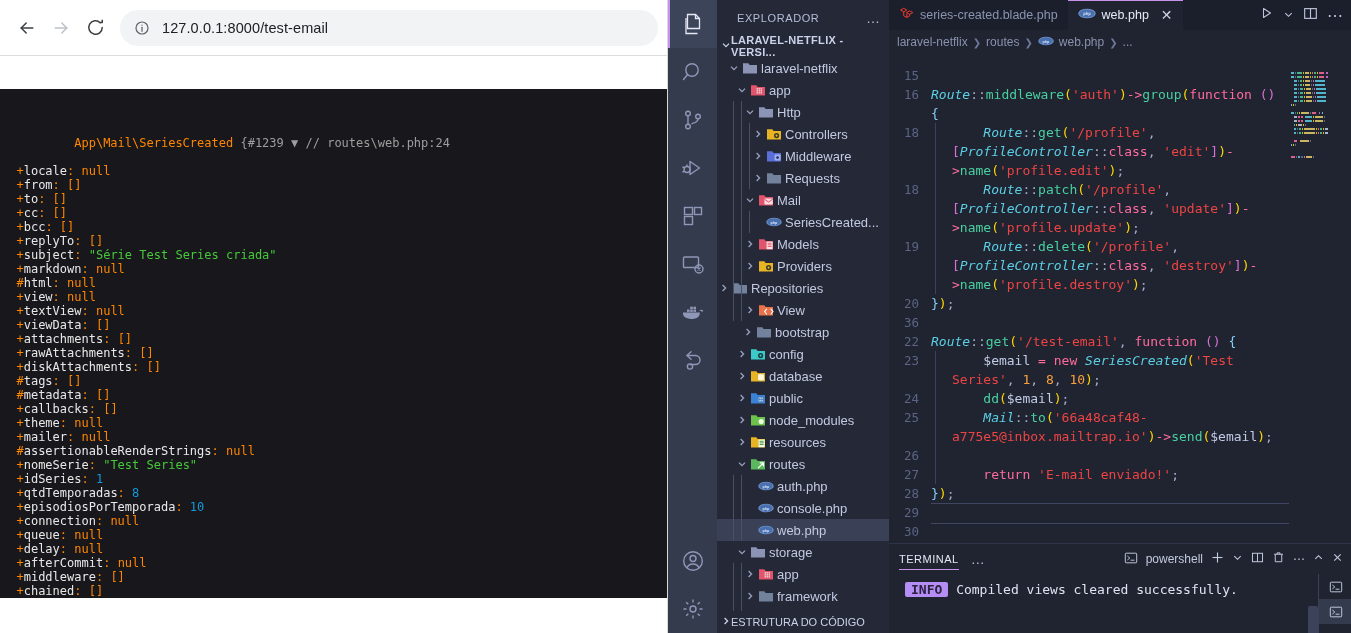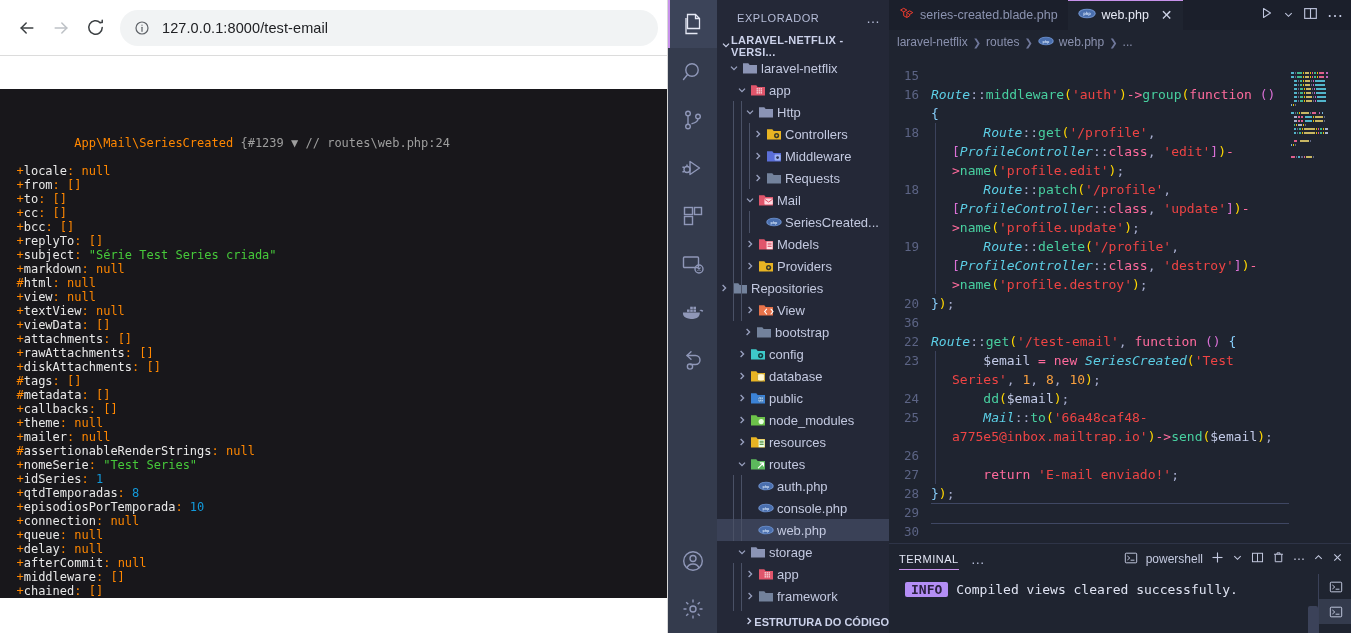--- a/index.html
+++ b/index.html
@@ -119,22 +119,22 @@
     width: 14px; flex: none; display: flex; align-items: center; justify-content: center;
     color: #9aa2c0; font-size: 9px;
   }
   .tree-row .fico { width: 18px; flex:none; display:flex; align-items:center; justify-content:center; }
   .tree-row .lbl { margin-left: 2px; overflow: hidden; text-overflow: ellipsis; }
   .indent-guide {
     position: absolute; top: 0; width: 1px; height: 22px; background: #4a5166;
   }
   #sb-bottom-sec {
     position: absolute; left: 0; bottom: 0; width: 172px; height: 22px;
-    display: flex; align-items: center; font-size: 11px; font-weight: bold;
-    color: #ccd2ea; padding-left: 4px; background: #242837; justify-content: flex-end;
+    display: flex; align-items: center; font-size: 11px; font-weight: normal;
+    color: #ccd2ea; padding-left: 4px; background: #242837;
   }
 
   
   #editor-region {
     position: absolute; left: 221px; top: 0; width: 462px; height: 633px;
     background: #1f2430;
   }
   #tabbar { height: 30px; background: #1b1f2b; display: flex; align-items: stretch; }
   .tab {
     display: flex; align-items: center; gap: 6px;

